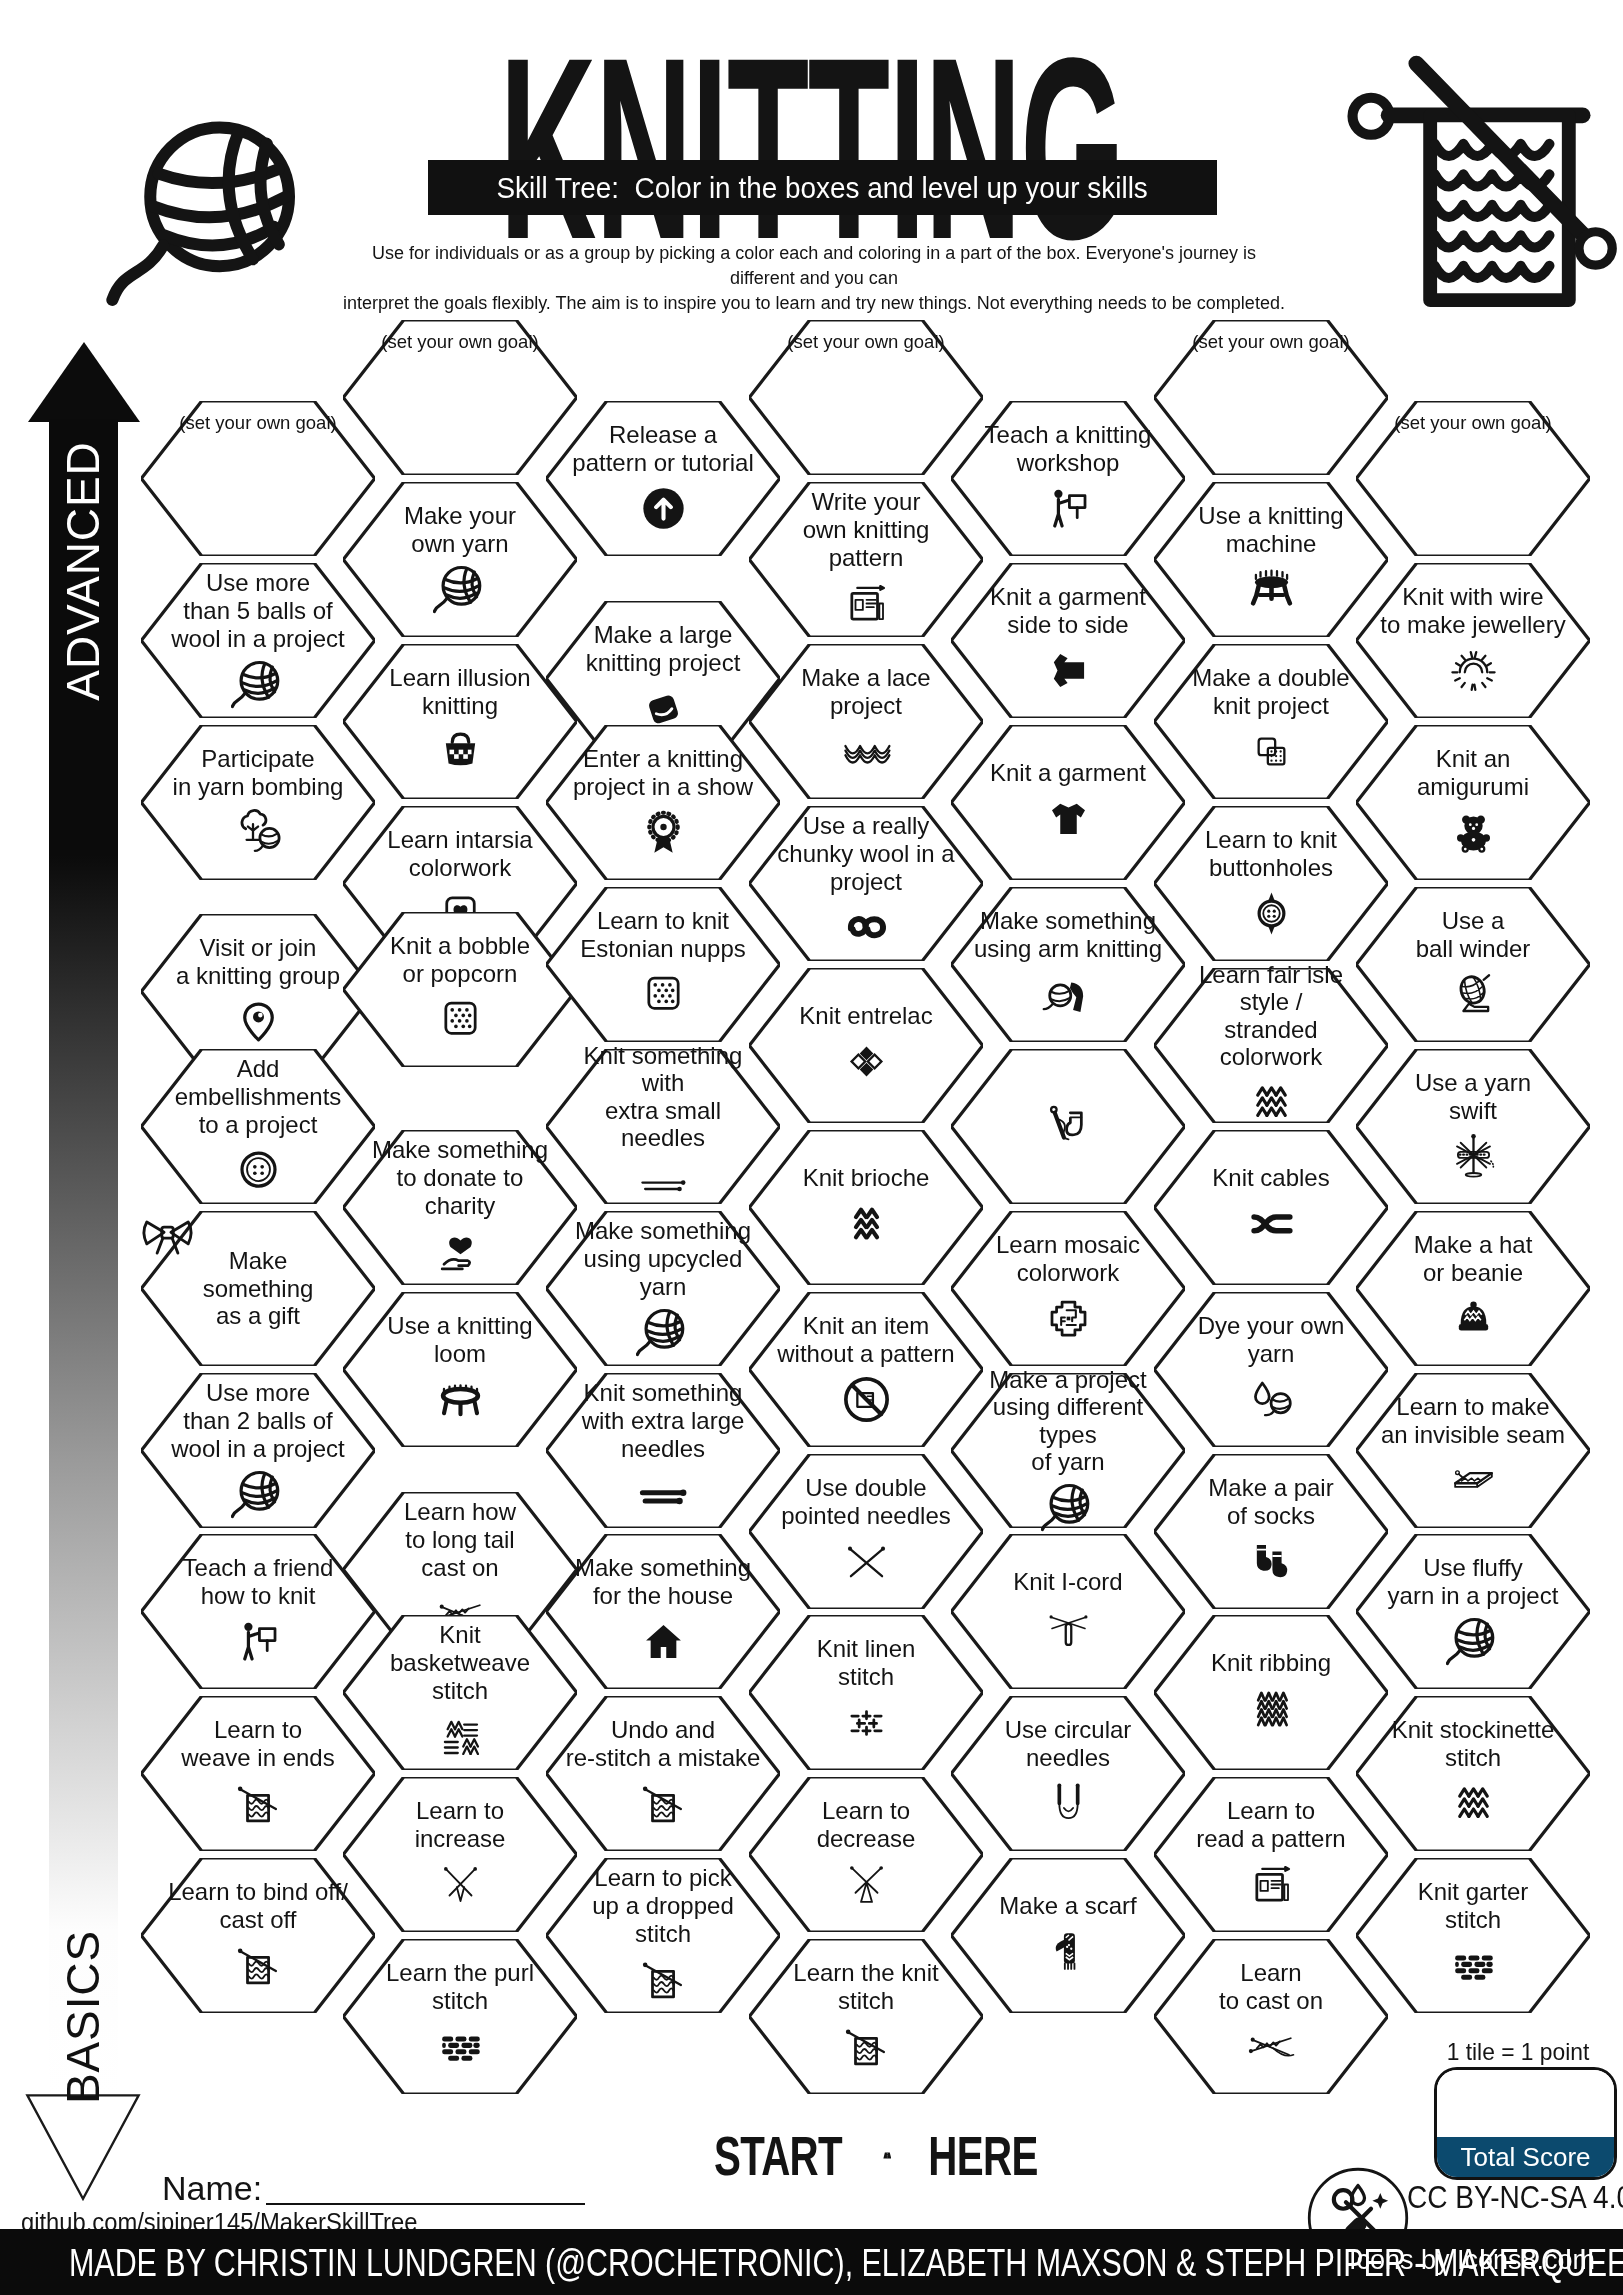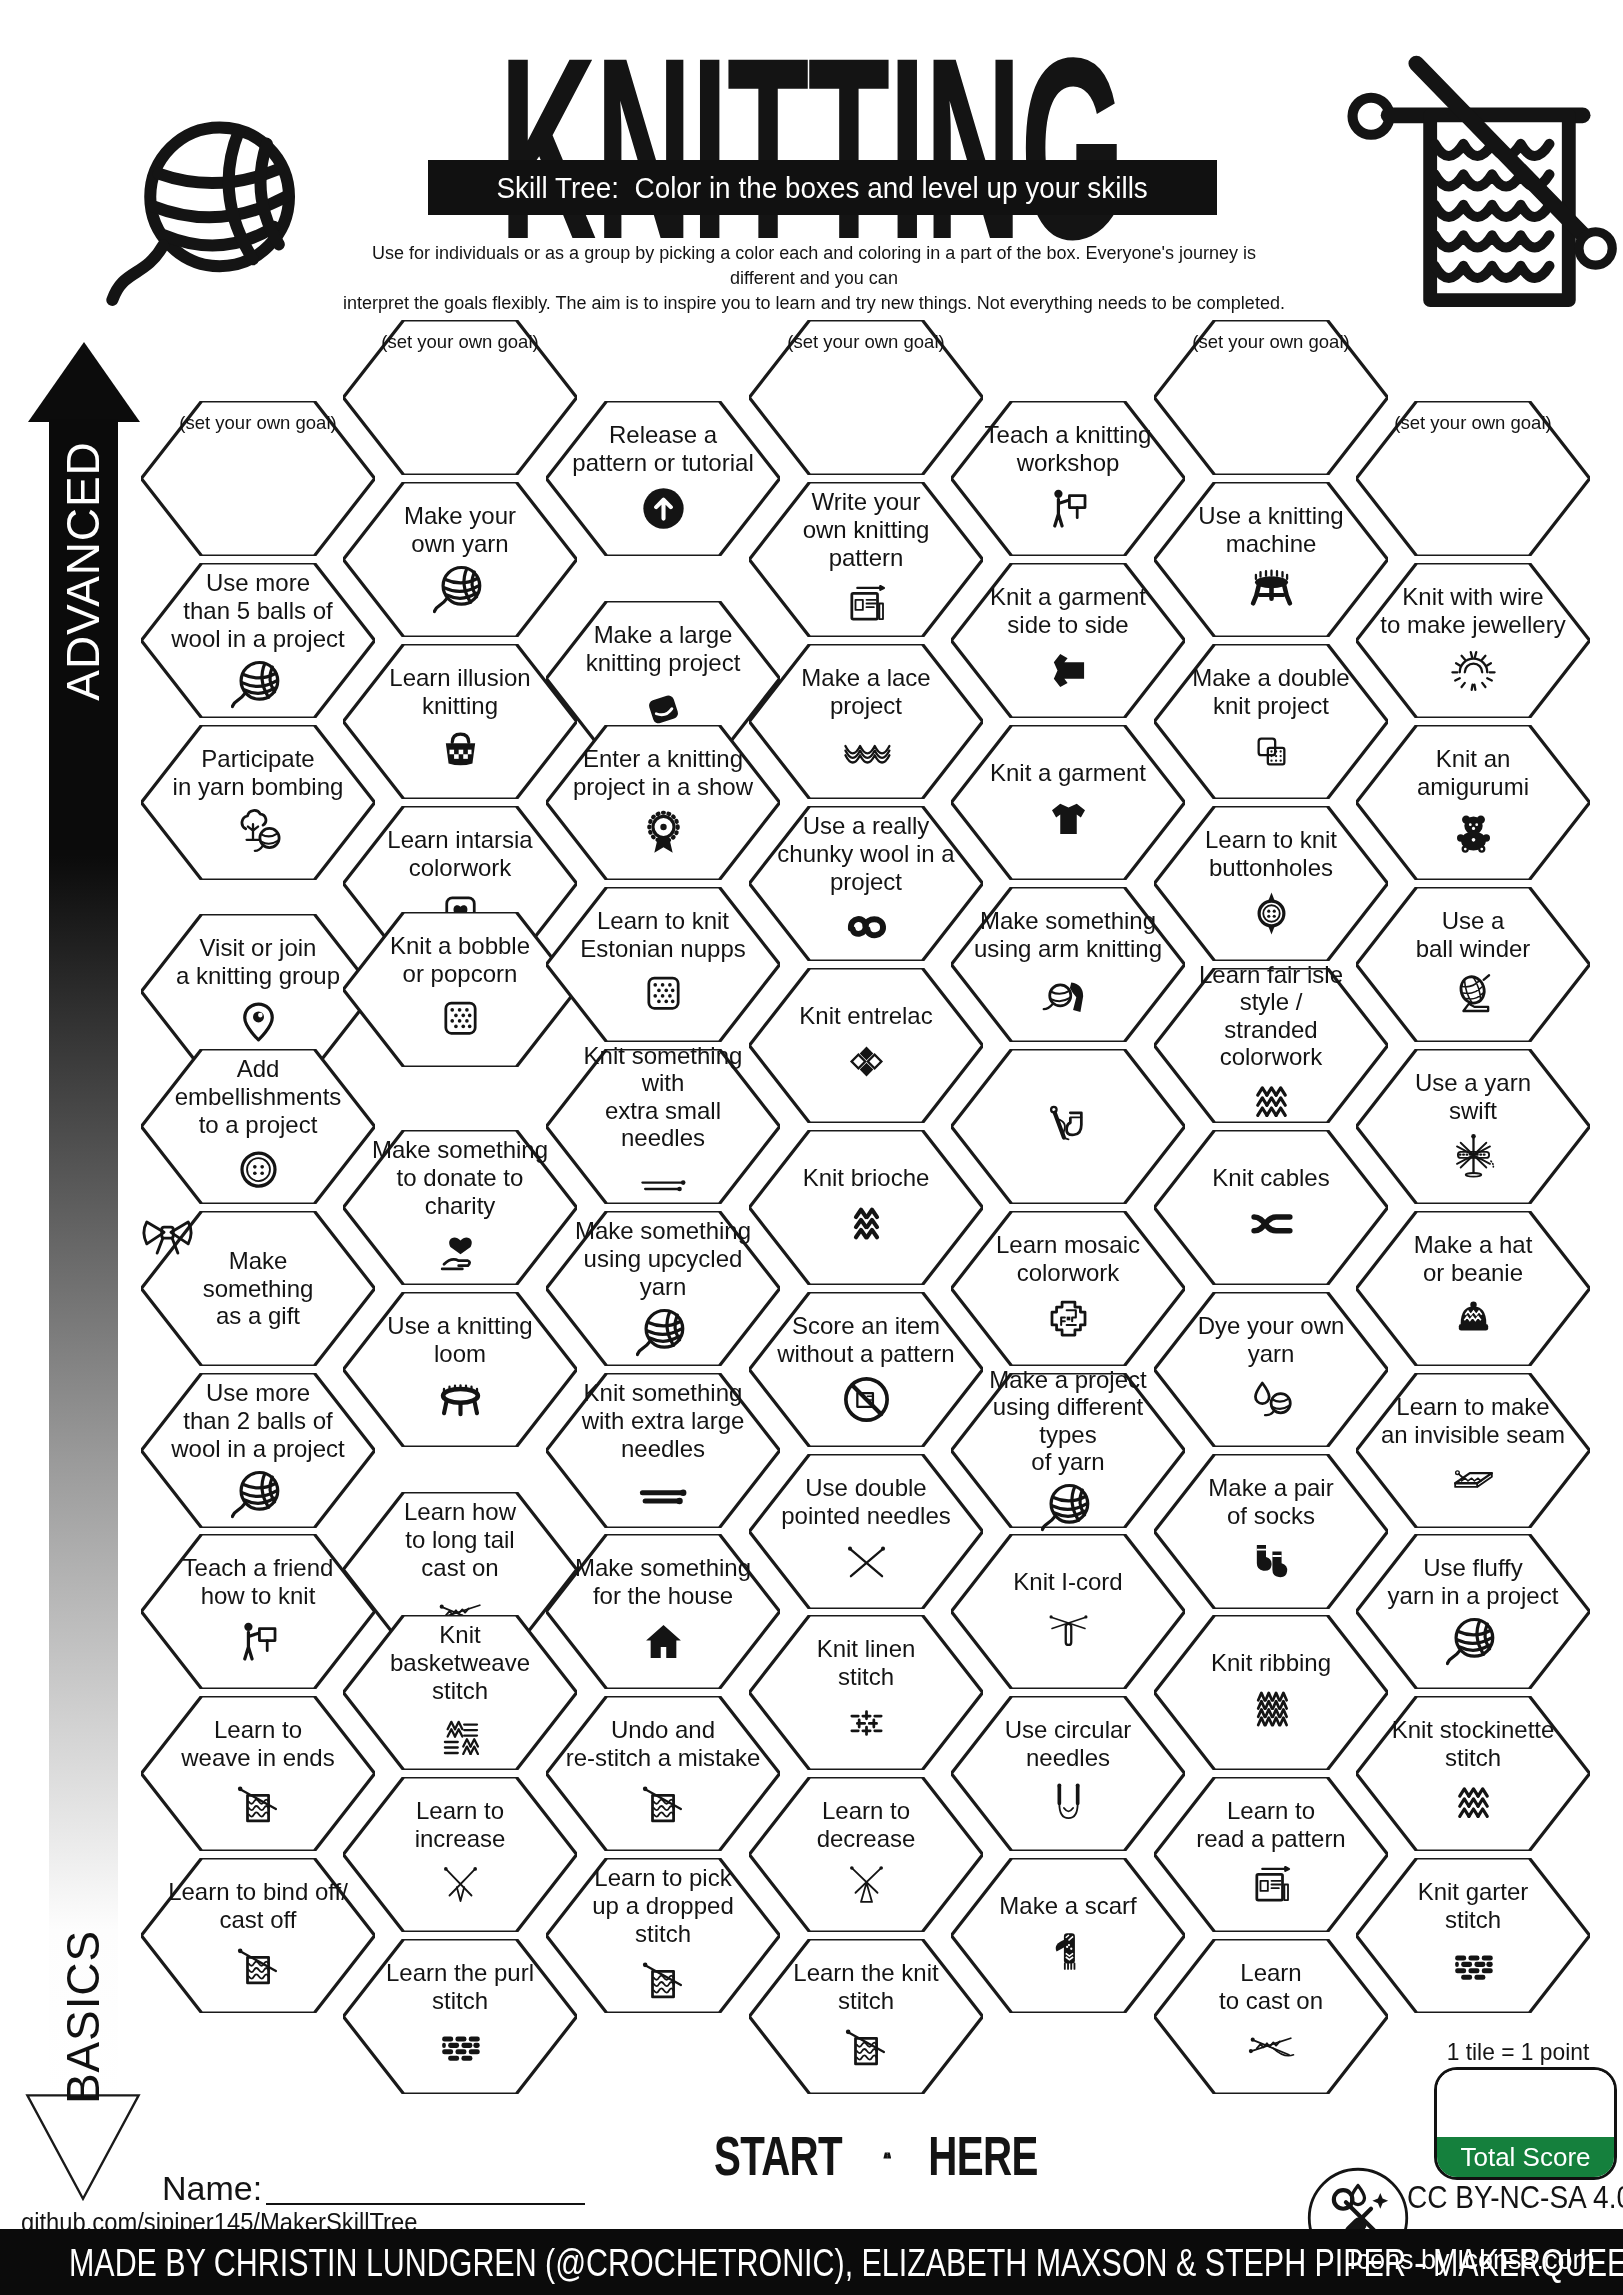--- a/index.html
+++ b/index.html
@@ -36,21 +36,21 @@
   
   #start-row{left:689px;top:2110px;width:370px;display:flex;align-items:center;justify-content:center;gap:15.7px;}
   .start-word{font-size:56px;font-weight:bold;transform:scaleX(.72);letter-spacing:-0.9px;}
   #name-label{left:162px;top:2169px;font-size:34px;}
   #name-line{left:266px;top:2203px;width:319px;height:2.3px;background:#111;}
   #github{left:21px;top:2208px;font-size:25px;transform:scaleX(.95);transform-origin:left;}
   #tile-note{left:1416px;top:2038px;width:204px;font-size:24px;text-align:center;transform:scaleX(.95);}
   #score-box{left:1434px;top:2067px;width:177px;height:107px;border:3.7px solid #111;border-radius:23px;
      overflow:hidden;display:flex;flex-direction:column;background:#fff;}
   #score-box .score-blank{flex:1;background:#fff;}
-  #score-box .score-bar{height:40px;background:#15803d;display:flex;align-items:center;justify-content:center;}
+  #score-box .score-bar{height:40px;background:#0c4a6e;display:flex;align-items:center;justify-content:center;}
   #score-box .score-bar span{color:#fff;font-size:26px;}
   #footer-bar{left:0;top:2229px;width:1623px;height:67px;background:#0b0b0b;display:flex;align-items:center;}
   #footer-credit{color:#fff;font-size:39px;margin-left:69px;white-space:nowrap;
      transform:scaleX(.78);transform-origin:left center;}
   #footer-icons8{position:absolute;right:28px;top:2245px;color:#fff;font-size:27px;}
   #cc-text{left:1407px;top:2180px;font-size:30.5px;transform:scaleX(.92);transform-origin:left;white-space:nowrap;}
 </style>
 </head>
 <body>
 
@@ -759,21 +759,21 @@
               <path d="M37,90 L48,74 L59,90" stroke="#141414" fill="none" stroke-linecap="round" stroke-linejoin="round" stroke-width="9"></path>
               <path d="M61,90 L72,74 L83,90" stroke="#141414" fill="none" stroke-linecap="round" stroke-linejoin="round" stroke-width="9"></path>
             </svg></div>
         </div>
       </div>
       <div class="hex" style="left: 749px; top: 1292px;">
         <svg class="bg" width="234" height="155" viewBox="0 0 506 336">
           <polygon points="0,168 131,0 375,0 506,168 375,336 131,336" fill="#fff" stroke="#1a1a1a" stroke-width="7" stroke-linejoin="round"></polygon>
         </svg>
         <div class="hex-content">
-          <div class="hex-label">Score an item
+          <div class="hex-label">Knit an item
 without a pattern</div>
           <div class="hex-icon"><svg width="55" height="55" viewBox="0 0 120 120">
               <g stroke="#141414" fill="none" stroke-linecap="round" stroke-linejoin="round">
                 <circle cx="60" cy="60" r="45" stroke-width="8"></circle>
                 <rect x="40" y="46" width="34" height="30" stroke-width="5"></rect>
                 <path d="M62,53 h12 M62,61 h12" stroke-width="3.5"></path>
                 <path d="M29,29 L92,92" stroke-width="9"></path>
               </g>
             </svg></div>
         </div>

